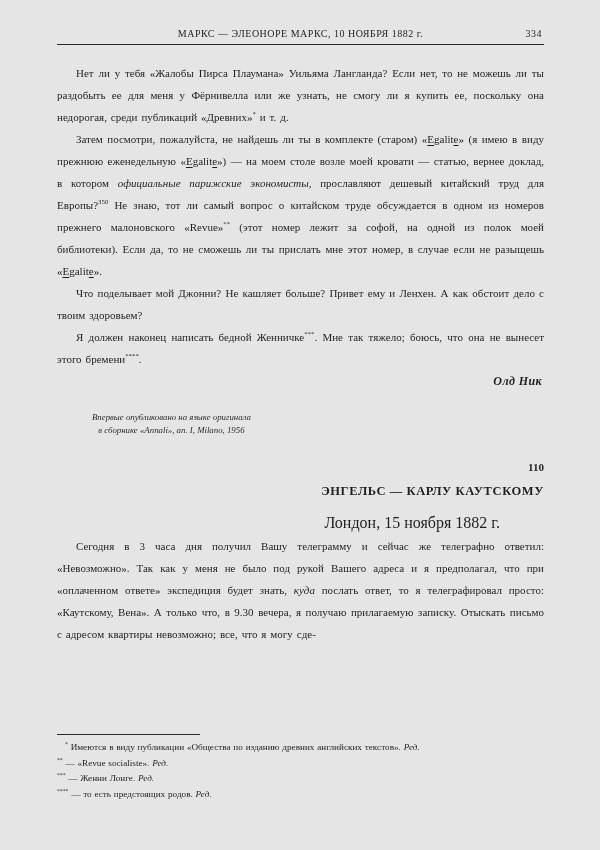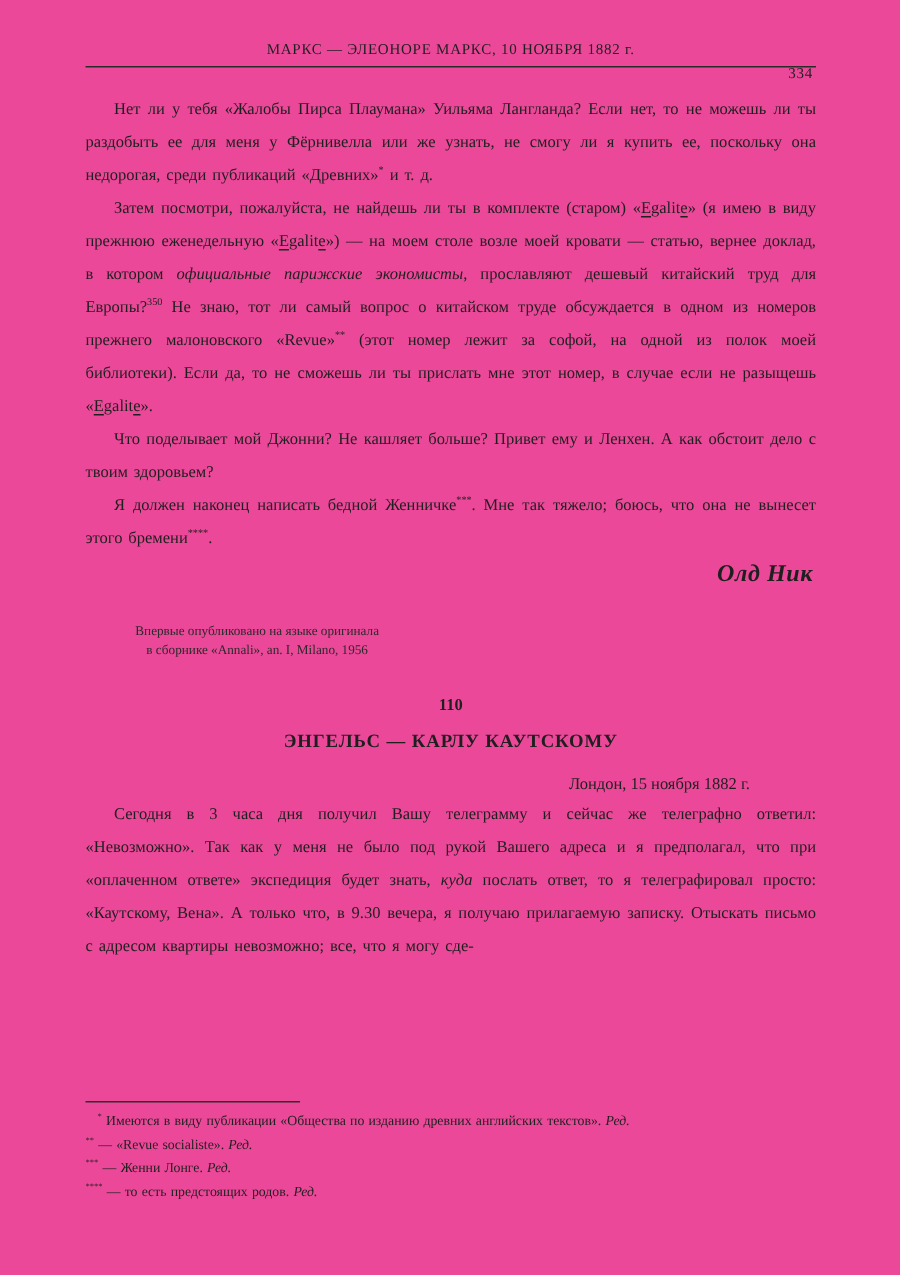--- a/index.html
+++ b/index.html
@@ -2,42 +2,42 @@
 <html lang="ru"><head>
 <meta charset="utf-8">
 <style>
   * { margin: 0; padding: 0; box-sizing: border-box; }
   html, body { background: #ffffff; }
   .page {
     position: relative;
     width: 600px;
     height: 850px;
     margin: 0 auto;
-    background: #ec4899;
+    background: #e5e5e5;
     font-family: "Liberation Serif", "DejaVu Serif", serif;
     color: #1f1f1f;
     overflow: hidden;
   }
   
   .running-head {
     position: absolute;
     top: 28px;
     left: 57px;
     width: 487px;
     border-bottom: 1px solid #2a2a2a;
     padding-bottom: 5px;
     text-align: center;
     font-size: 10px;
     letter-spacing: 0.5px;
   }
   .running-title { display: inline-block; }
   .page-number {
     position: absolute;
     right: 2px;
-    top: 16px;
+    top: 0;
     font-size: 10px;
   }
   
   .content {
     position: absolute;
     top: 62px;
     left: 57px;
     width: 487px;
   }
   .body-par {
@@ -47,46 +47,46 @@
     text-indent: 19px;
     word-spacing: 1.2px;
   }
   .run-i { font-style: italic; }
   .run-u { text-decoration: underline; text-underline-offset: 2px; }
   .run-sup { vertical-align: super; font-size: 0.62em; line-height: 0; }
   .signature {
     text-align: right;
     font-weight: bold;
     font-style: italic;
-    font-size: 16px;
+    font-size: 12px;
     margin-top: 4px;
     padding-right: 2px;
     letter-spacing: 0.4px;
   }
   
   .pub-block {
     display: flex;
-    justify-content: center;
+    justify-content: space-between;
     margin-top: 22px;
+    font-style: italic;
     font-size: 8.8px;
     color: #2a2a2a;
-    flex-direction: column;
   }
   .pub-left { width: 47%; text-align: center; line-height: 13px; }
   .pub-right { width: 47%; text-align: center; }
   .pub-right div { margin-bottom: 11px; line-height: 12px; }
   
-  .section-head { text-align: center; margin-top: 24px; }
+  .section-head { text-align: right; margin-top: 24px; }
   .letter-number { font-weight: bold; font-size: 11px; margin-bottom: 11px; }
   .letter-title { font-weight: bold; font-size: 12.5px; letter-spacing: 0.6px; margin-bottom: 11px; }
   .letter-subtitle { font-weight: bold; font-size: 12.5px; letter-spacing: 0.6px; }
   .dateline {
     text-align: right;
     padding-right: 44px;
-    font-size: 11px;
+    font-size: 16px;
     margin-top: 15px;
     margin-bottom: 3px;
   }
   
   .footnotes {
     position: absolute;
     top: 734px;
     left: 57px;
     width: 487px;
   }

